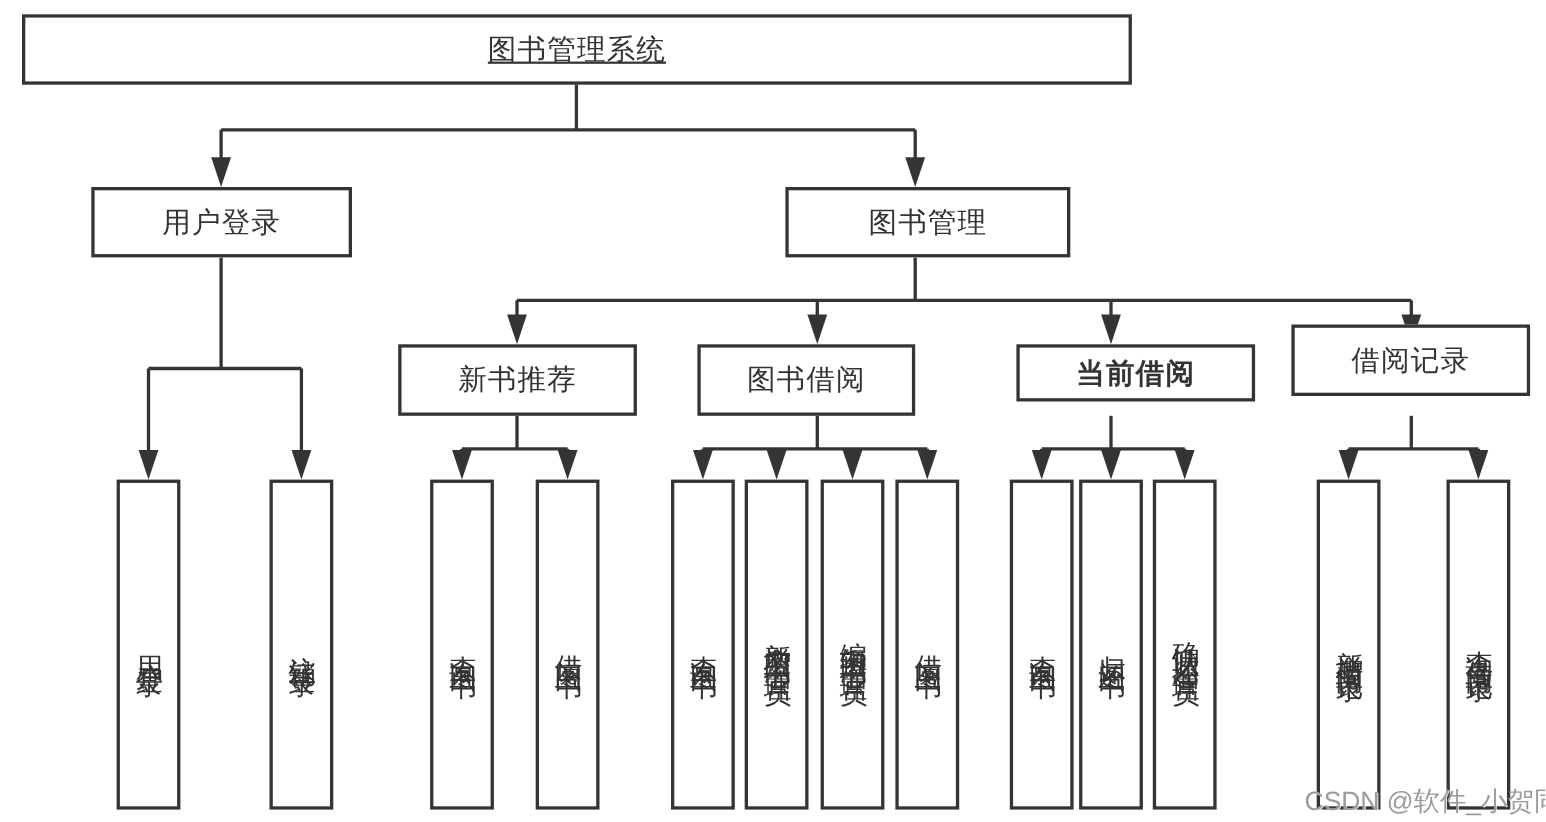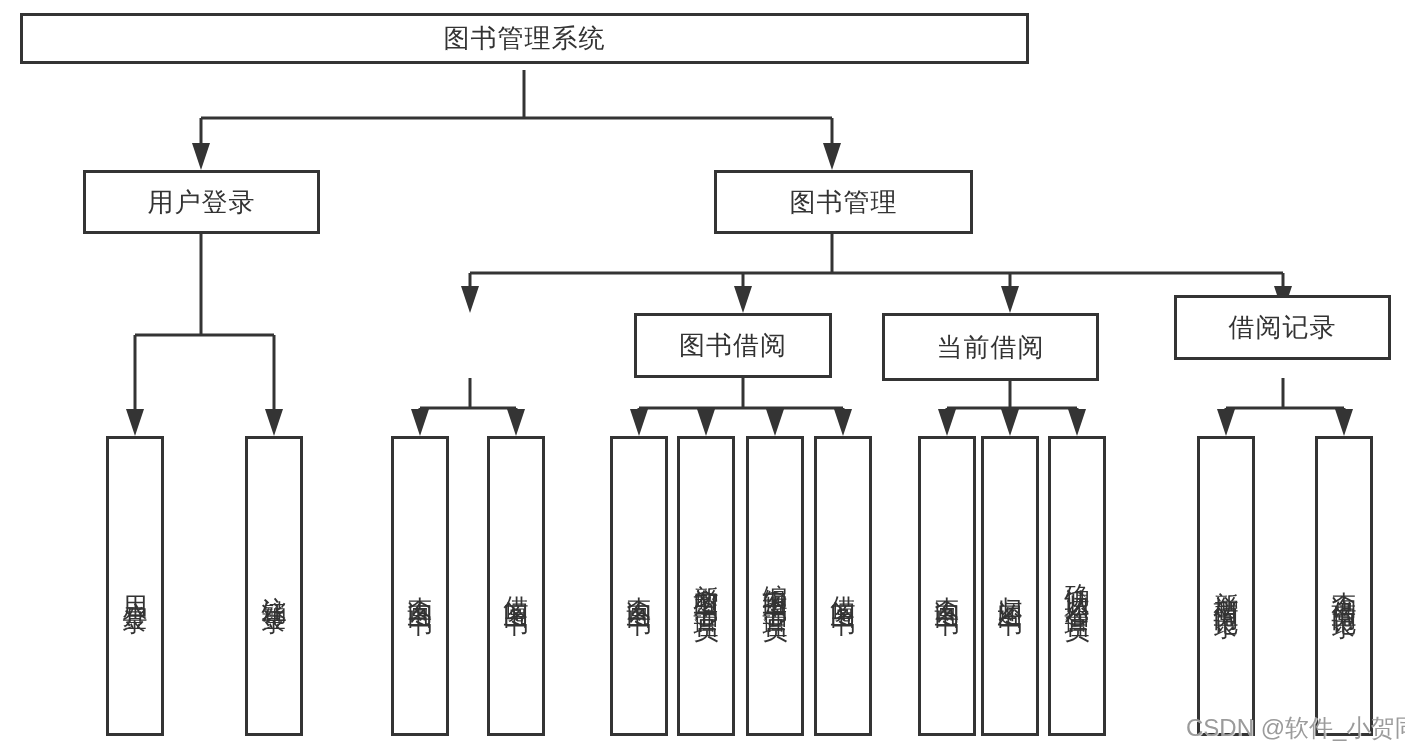--- a/index.html
+++ b/index.html
@@ -17,26 +17,26 @@
   .vbox span {
     writing-mode:vertical-rl; text-orientation:mixed;
     font-size:25px; letter-spacing:5px; line-height:1.15;
   }
   .watermark {
     position:absolute; left:1186px; top:712px; z-index:5;
     font-size:24px; color:#9b9b9b; white-space:nowrap;
     text-shadow:1px 1px 0 rgba(255,255,255,0.75);
   }
   
-  .n-root  { left:20px;  top:13px;  width:1009px; height:51px; }
+  .n-root  { left:20px;  top:13px;  width:1009px; height:64px;text-decoration:underline; }
   .n-l2a   { left:83px;  top:170px; width:237px;  height:64px; }
   .n-l2b   { left:714px; top:170px; width:259px;  height:64px; }
   .n-l3a   { left:362px;  top:313px; width:217px; height:65px; }
   .n-l3b   { left:634px;  top:313px; width:198px; height:65px; }
-  .n-l3c   { left:882px;  top:313px; width:217px; height:68px; }
+  .n-l3c   { left:924px;  top:313px; width:217px; height:52px;font-weight:bold; }
   .n-l3d   { left:1174px; top:295px; width:217px; height:65px; }
   .leaf    { top:436px; width:58px; height:300px; }
   .lf1  { left:106px; }  .lf2  { left:245px; }
   .lf3  { left:391px; }  .lf4  { left:487px; }
   .lf5  { left:610px; }  .lf6  { left:677px; }
   .lf7  { left:746px; }  .lf8  { left:814px; }
   .lf9  { left:918px; }  .lf10 { left:981px; }
   .lf11 { left:1048px; } .lf12 { left:1197px; }
   .lf13 { left:1315px; }
 </style>
@@ -118,20 +118,23 @@
     <span>图书管理系统</span>
   </div>
 
   <div class="box hbox n-l2a">
     <span>用户登录</span>
   </div>
   <div class="box hbox n-l2b">
     <span>图书管理</span>
   </div>
 
+  <div class="box hbox n-l3a">
+    <span>新书推荐</span>
+  </div>
   <div class="box hbox n-l3b">
     <span>图书借阅</span>
   </div>
   <div class="box hbox n-l3c">
     <span>当前借阅</span>
   </div>
   <div class="box hbox n-l3d">
     <span>借阅记录</span>
   </div>
 

